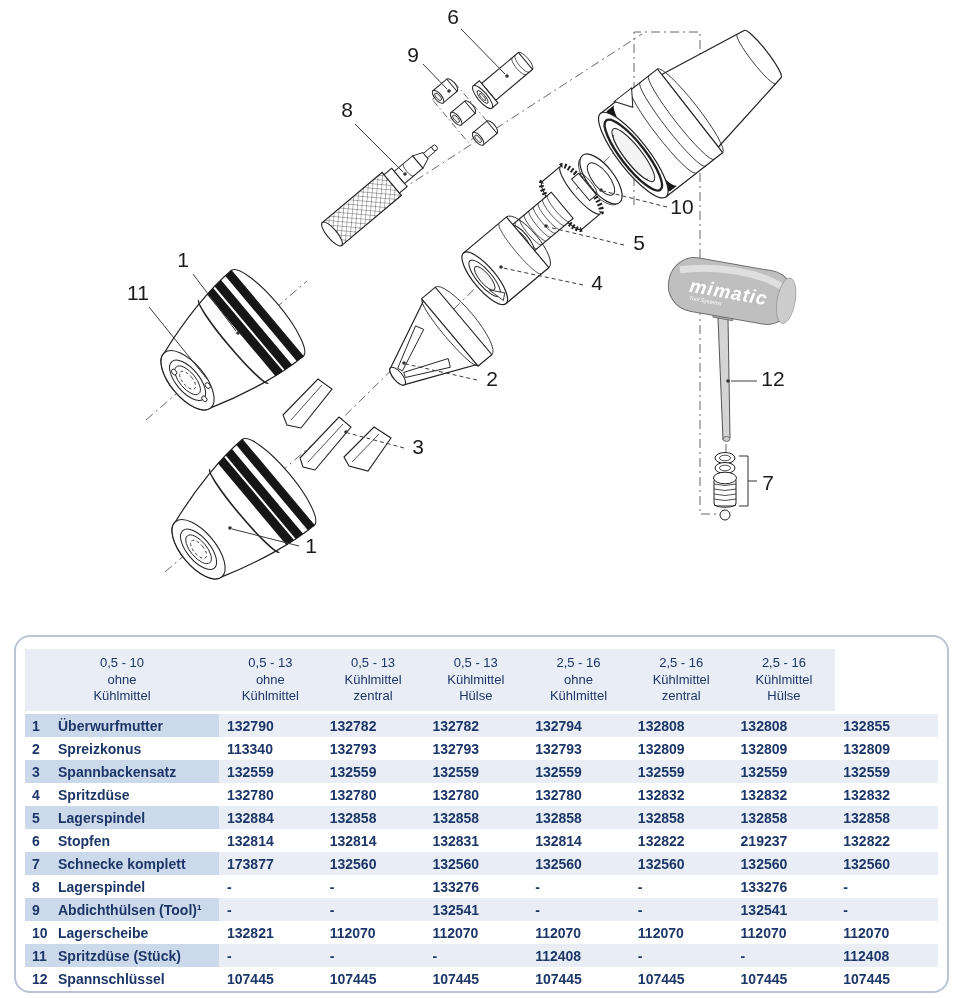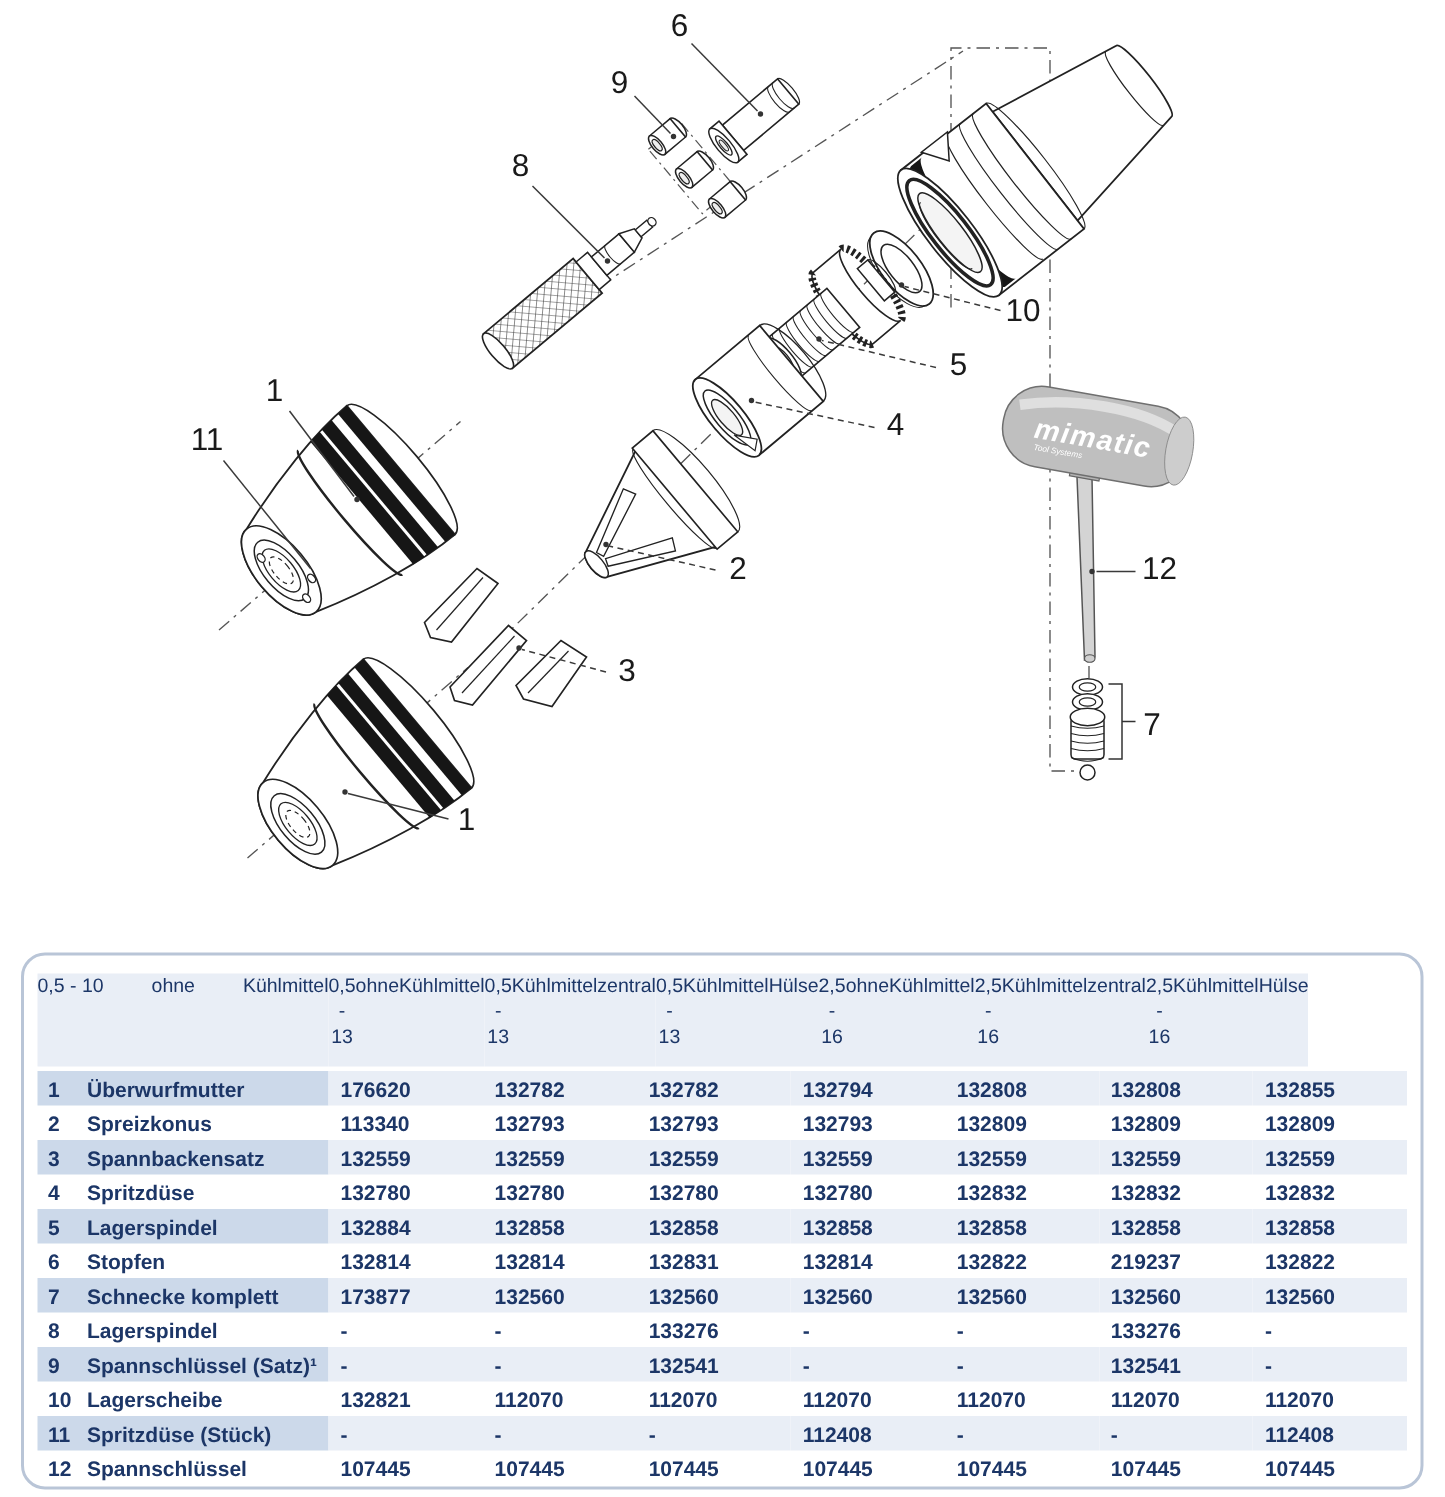--- a/index.html
+++ b/index.html
@@ -10,21 +10,21 @@
   
   .table-card{
     position:absolute;left:14px;top:635px;width:935px;height:358px;box-sizing:border-box;
     background:#fff;border:2px solid #b9c5d7;border-radius:16px;
     padding:12px 9px 4px 9px;color:#1c3667;
   }
   .tgrid{display:grid;grid-template-columns:194px repeat(7,1fr);}
   .thead{height:62px;margin-bottom:3px;}
   .corner{background:#ccd9ea;display:flex;flex-direction:column;justify-content:center;
           padding-left:14px;font-weight:700;font-size:14.5px;line-height:1.25;}
-  .chead{background:#e9eef6;display:flex;flex-direction:row;justify-content:space-between;
+  .chead{background:#e9eef6;display:flex;flex-direction:column;justify-content:center;
          text-align:center;font-size:13px;line-height:1.3;font-weight:400;}
   .trow{height:23px;align-items:center;font-size:14px;font-weight:700;}
   .trow .name-cell{display:flex;align-items:center;height:100%;}
   .trow .num{width:33px;padding-left:7px;box-sizing:border-box;flex:0 0 auto;}
   .trow .pname{white-space:nowrap;}
   .trow .val{padding-left:8px;height:100%;display:flex;align-items:center;}
   .trow.odd .name-cell{background:#ccd9ea;}
   .trow.odd .val{background:#e9eef6;}
 </style>
 </head>
@@ -281,21 +281,21 @@
       <div>Kühlmittel</div>
       <div>Hülse</div>
     </div>
   </div>
 
   <div class="tgrid trow odd">
     <div class="name-cell">
           <span class="num">1</span>
           <span class="pname">Überwurfmutter</span>
         </div>
-    <div class="val">176620</div>
+    <div class="val">132790</div>
     <div class="val">132782</div>
     <div class="val">132782</div>
     <div class="val">132794</div>
     <div class="val">132808</div>
     <div class="val">132808</div>
     <div class="val">132855</div>
   </div>
   <div class="tgrid trow">
     <div class="name-cell">
           <span class="num">2</span>
@@ -383,21 +383,21 @@
     <div class="val">-</div>
     <div class="val">133276</div>
     <div class="val">-</div>
     <div class="val">-</div>
     <div class="val">133276</div>
     <div class="val">-</div>
   </div>
   <div class="tgrid trow odd">
     <div class="name-cell">
           <span class="num">9</span>
-          <span class="pname">Spannschlüssel (Satz)¹</span>
+          <span class="pname">Abdichthülsen (Tool)¹</span>
         </div>
     <div class="val">-</div>
     <div class="val">-</div>
     <div class="val">132541</div>
     <div class="val">-</div>
     <div class="val">-</div>
     <div class="val">132541</div>
     <div class="val">-</div>
   </div>
   <div class="tgrid trow">

